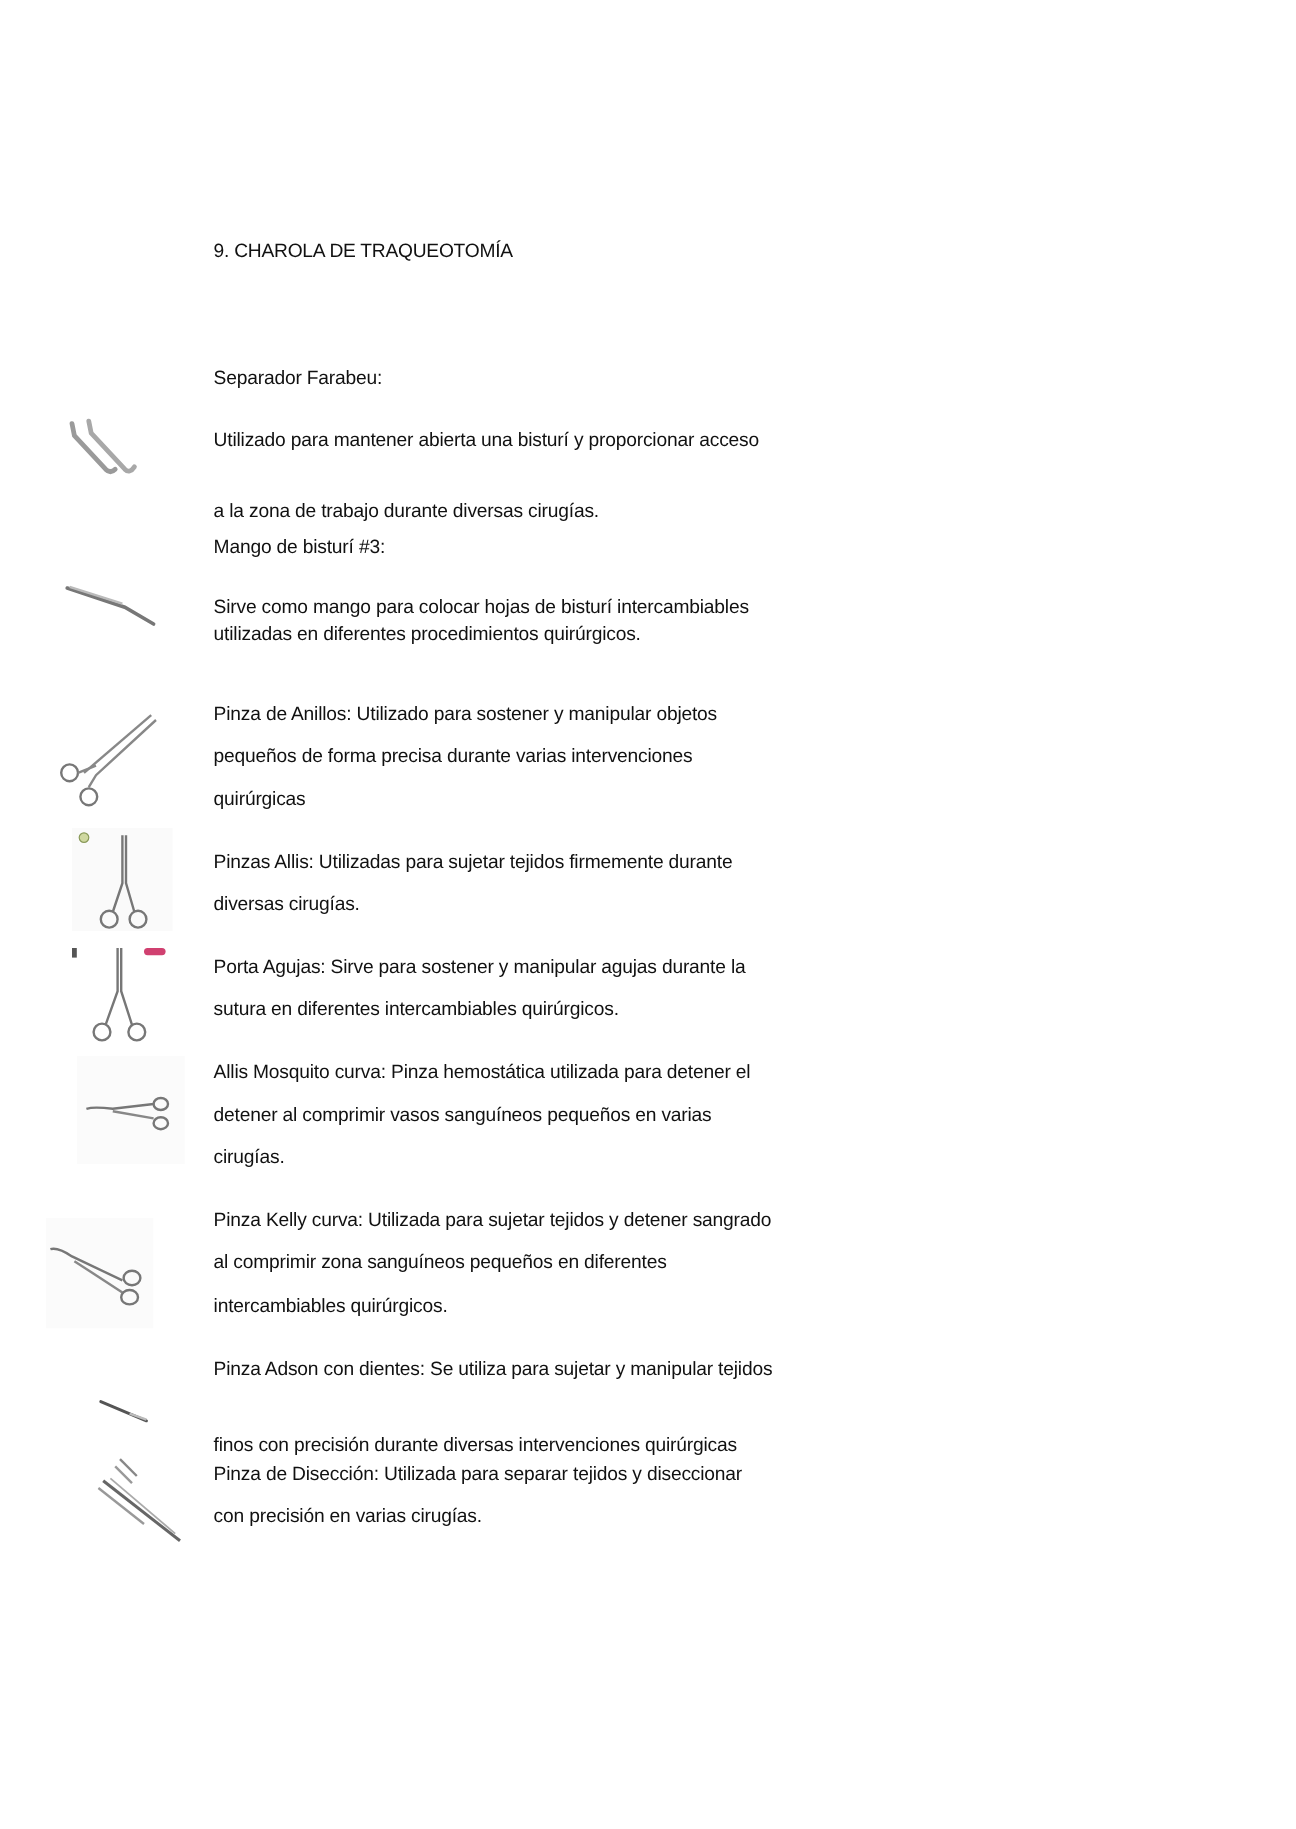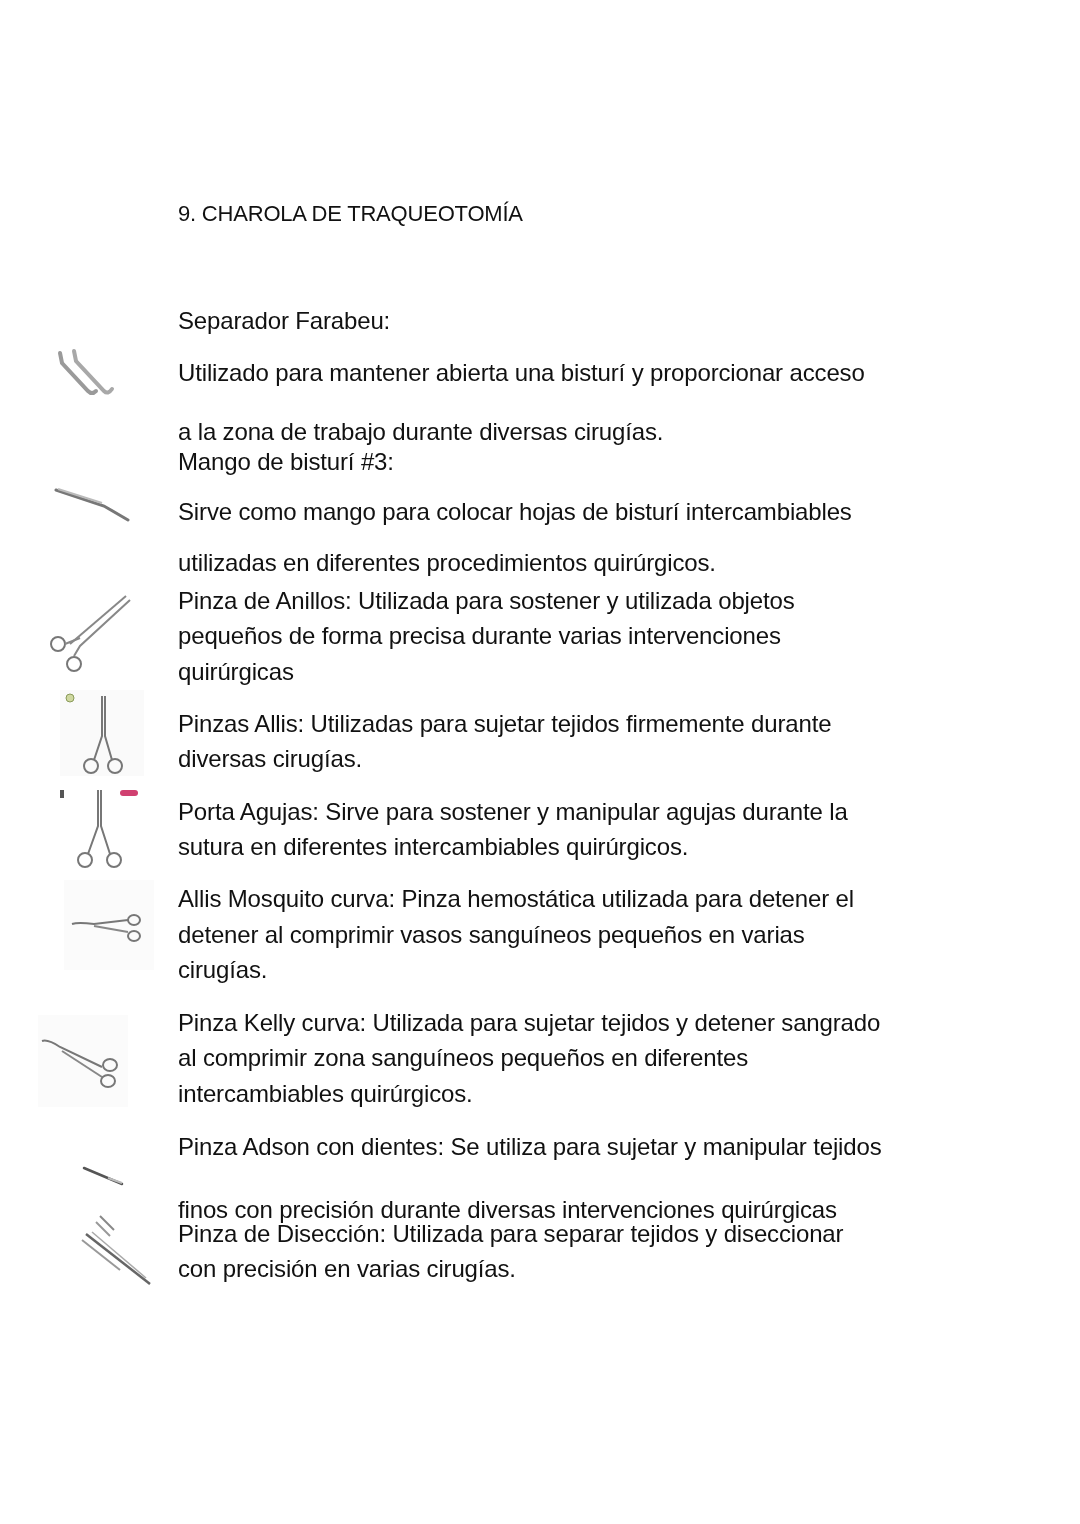--- a/index.html
+++ b/index.html
@@ -1,19 +1,19 @@
 <!DOCTYPE html>
 <html><head>
   <meta charset="utf-8">
   <style>
     html, body { margin: 0; padding: 0; background: #ffffff; }
     body { width: 1080px; height: 1524px; position: relative; overflow: hidden;
       font-family: "Liberation Sans", "DejaVu Sans", sans-serif; color: #111111; }
-    .title { position: absolute; left: 178px; top: 201px; font-size: 22px; letter-spacing: -0.2px; }
-    .line { position: absolute; left: 178px; font-size: 24px; white-space: nowrap; letter-spacing: -0.15px; }
+    .title { position: absolute; left: 178px; top: 201px; font-size: 16px; letter-spacing: -0.2px; }
+    .line { position: absolute; left: 178px; font-size: 16px; white-space: nowrap; letter-spacing: -0.15px; }
     .icon { position: absolute; }
     .icon svg { display: block; }
   </style>
 </head>
 <body>
 
 <div>
   <div class="title">9. CHAROLA DE TRAQUEOTOMÍA</div>
 
   <div>
@@ -24,31 +24,31 @@
       <svg width="70" height="60" viewBox="0 0 70 60">
         <path d="M8 8 L10 18 L36 46 Q40 50 44 46" fill="none" stroke="#9a9a9a" stroke-width="4" stroke-linecap="round"></path>
         <path d="M22 6 L24 16 L52 46 Q56 50 60 44" fill="none" stroke="#a8a8a8" stroke-width="4" stroke-linecap="round"></path>
       </svg>
     </div>
   </div>
 
   <div>
     <div class="line" style="top:448px">Mango de bisturí #3:</div>
     <div class="line" style="top:498px">Sirve como mango para colocar hojas de bisturí intercambiables</div>
-    <div class="line" style="top:549px">utilizadas en diferentes procedimientos quirúrgicos.</div>
+    <div class="line" style="top:520px">utilizadas en diferentes procedimientos quirúrgicos.</div>
     <div class="icon" style="left:52px;top:482px">
       <svg width="80" height="44" viewBox="0 0 80 44">
         <path d="M4 8 L52 24 L76 38" fill="none" stroke="#777" stroke-width="3" stroke-linecap="round"></path>
         <path d="M6 7 L50 21" fill="none" stroke="#bbb" stroke-width="2"></path>
       </svg>
     </div>
   </div>
 
   <div>
-    <div class="line" style="top:587px">Pinza de Anillos: Utilizada para sostener y utilizada objetos</div>
+    <div class="line" style="top:587px">Pinza de Anillos: Utilizado para sostener y manipular objetos</div>
     <div class="line" style="top:622px">pequeños de forma precisa durante varias intervenciones</div>
     <div class="line" style="top:658px">quirúrgicas</div>
     <div class="icon" style="left:44px;top:592px">
       <svg width="90" height="82" viewBox="0 0 90 82">
         <path d="M82 4 L26 52" fill="none" stroke="#888" stroke-width="2"></path>
         <path d="M86 8 L36 54 L30 64" fill="none" stroke="#888" stroke-width="2"></path>
         <circle cx="14" cy="52" r="7" fill="none" stroke="#777" stroke-width="2"></circle>
         <circle cx="30" cy="72" r="7" fill="none" stroke="#777" stroke-width="2"></circle>
         <path d="M21 52 L36 46" stroke="#888" stroke-width="2"></path>
       </svg>

